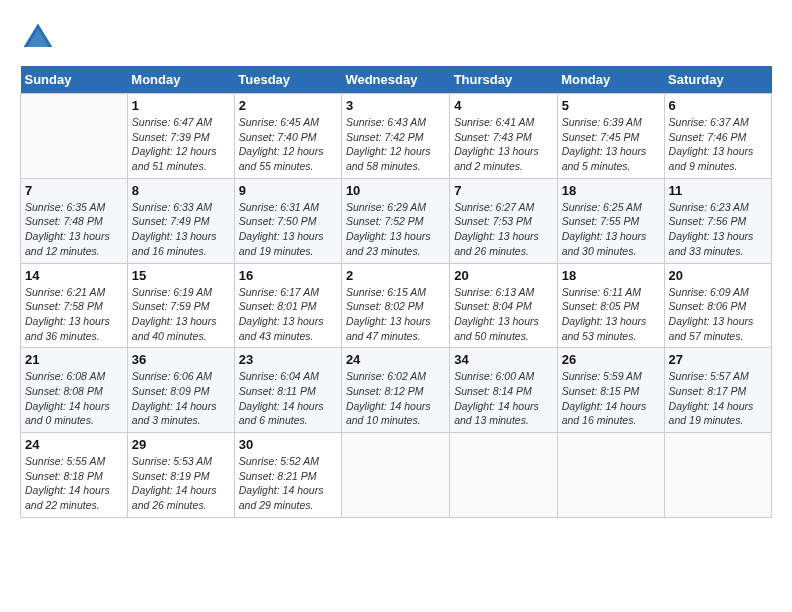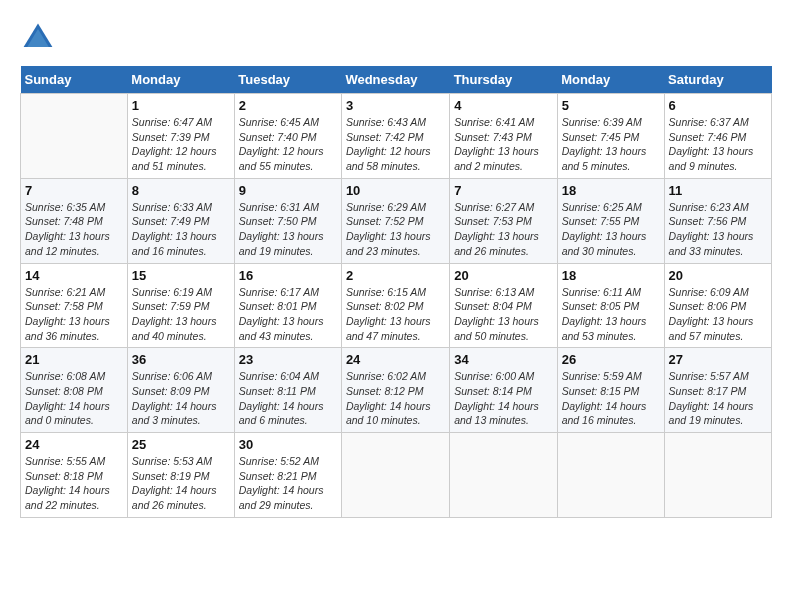--- a/index.html
+++ b/index.html
@@ -242,21 +242,21 @@
           <span class="day-num">27</span>
           <div class="day-info">Sunrise: 5:57 AM<br>Sunset: 8:17 PM<br>Daylight: 14 hours<br>and 19 minutes.</div>
         </td>
       </tr>
       <tr>
         <td>
           <span class="day-num">24</span>
           <div class="day-info">Sunrise: 5:55 AM<br>Sunset: 8:18 PM<br>Daylight: 14 hours<br>and 22 minutes.</div>
         </td>
         <td>
-          <span class="day-num">25</span>
+          <span class="day-num">29</span>
           <div class="day-info">Sunrise: 5:53 AM<br>Sunset: 8:19 PM<br>Daylight: 14 hours<br>and 26 minutes.</div>
         </td>
         <td>
           <span class="day-num">30</span>
           <div class="day-info">Sunrise: 5:52 AM<br>Sunset: 8:21 PM<br>Daylight: 14 hours<br>and 29 minutes.</div>
         </td>
         <td class="empty-cell"></td>
         <td class="empty-cell"></td>
         <td class="empty-cell"></td>
         <td class="empty-cell"></td>

